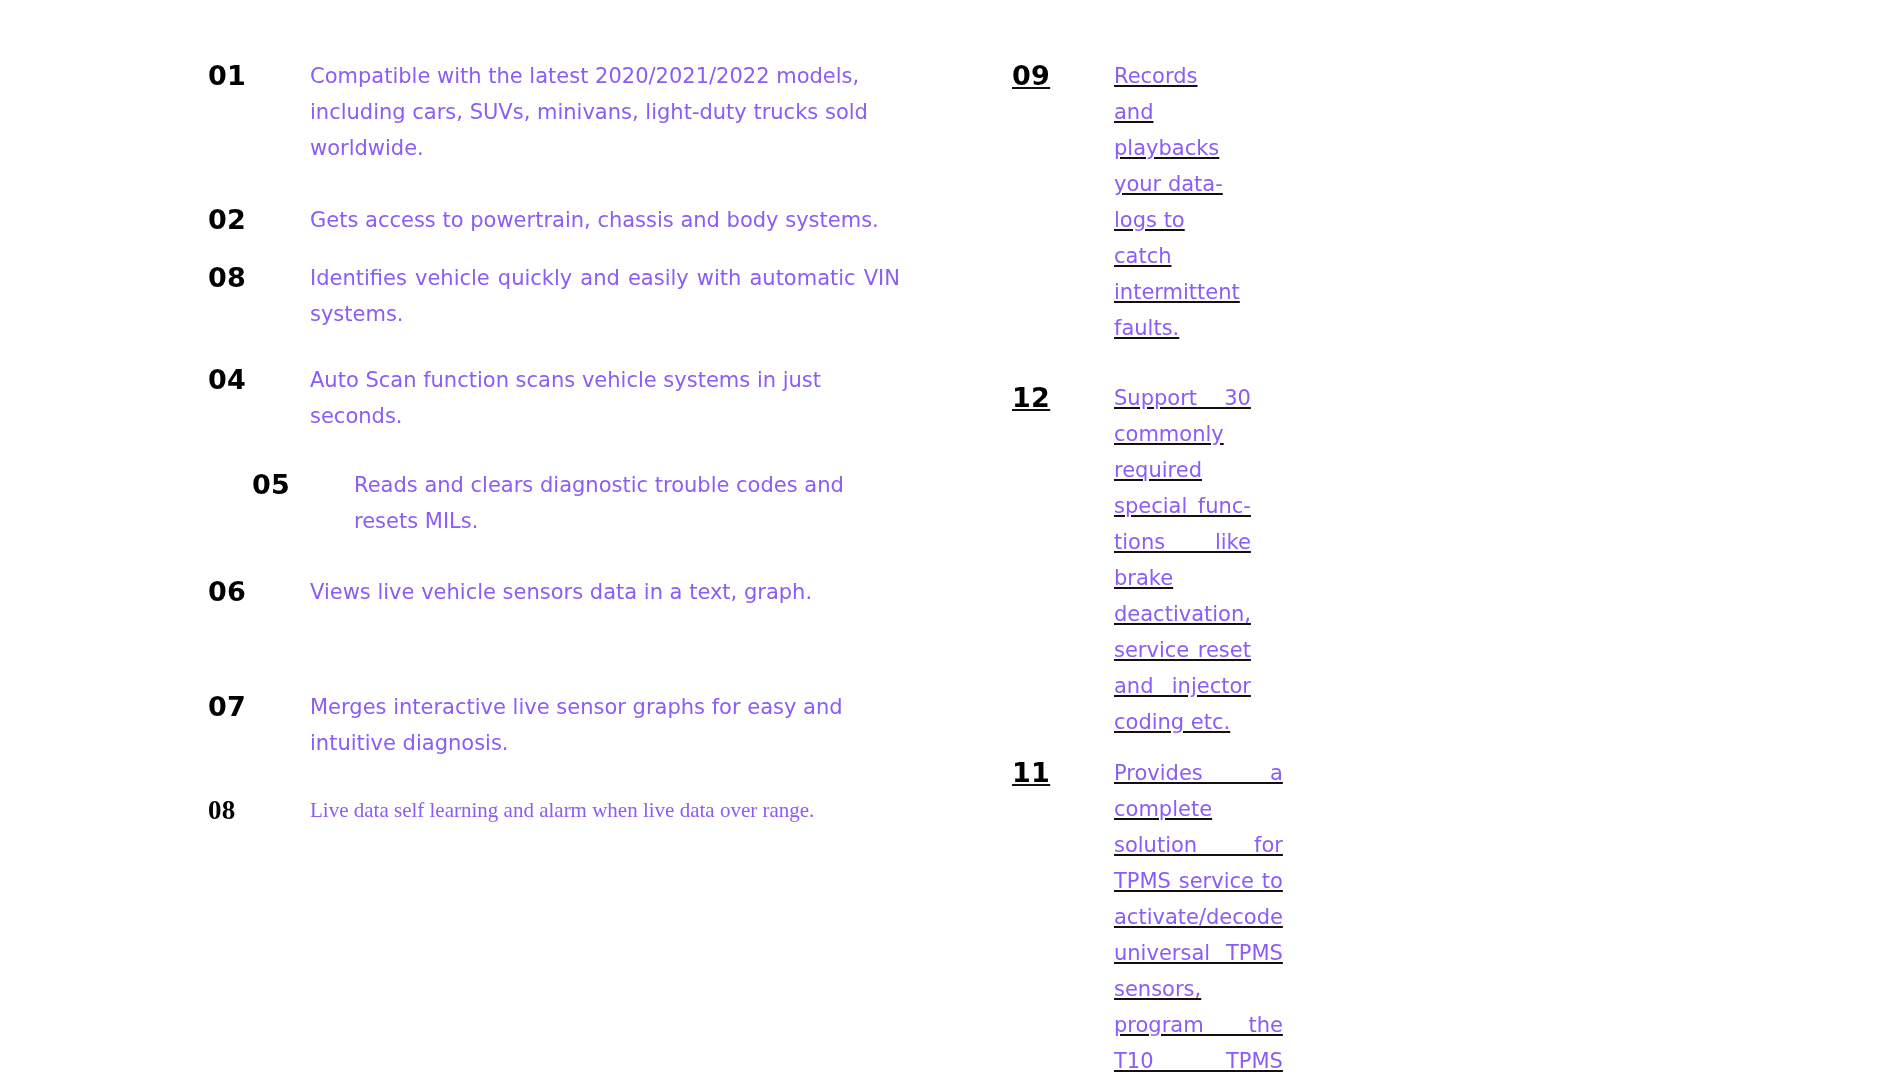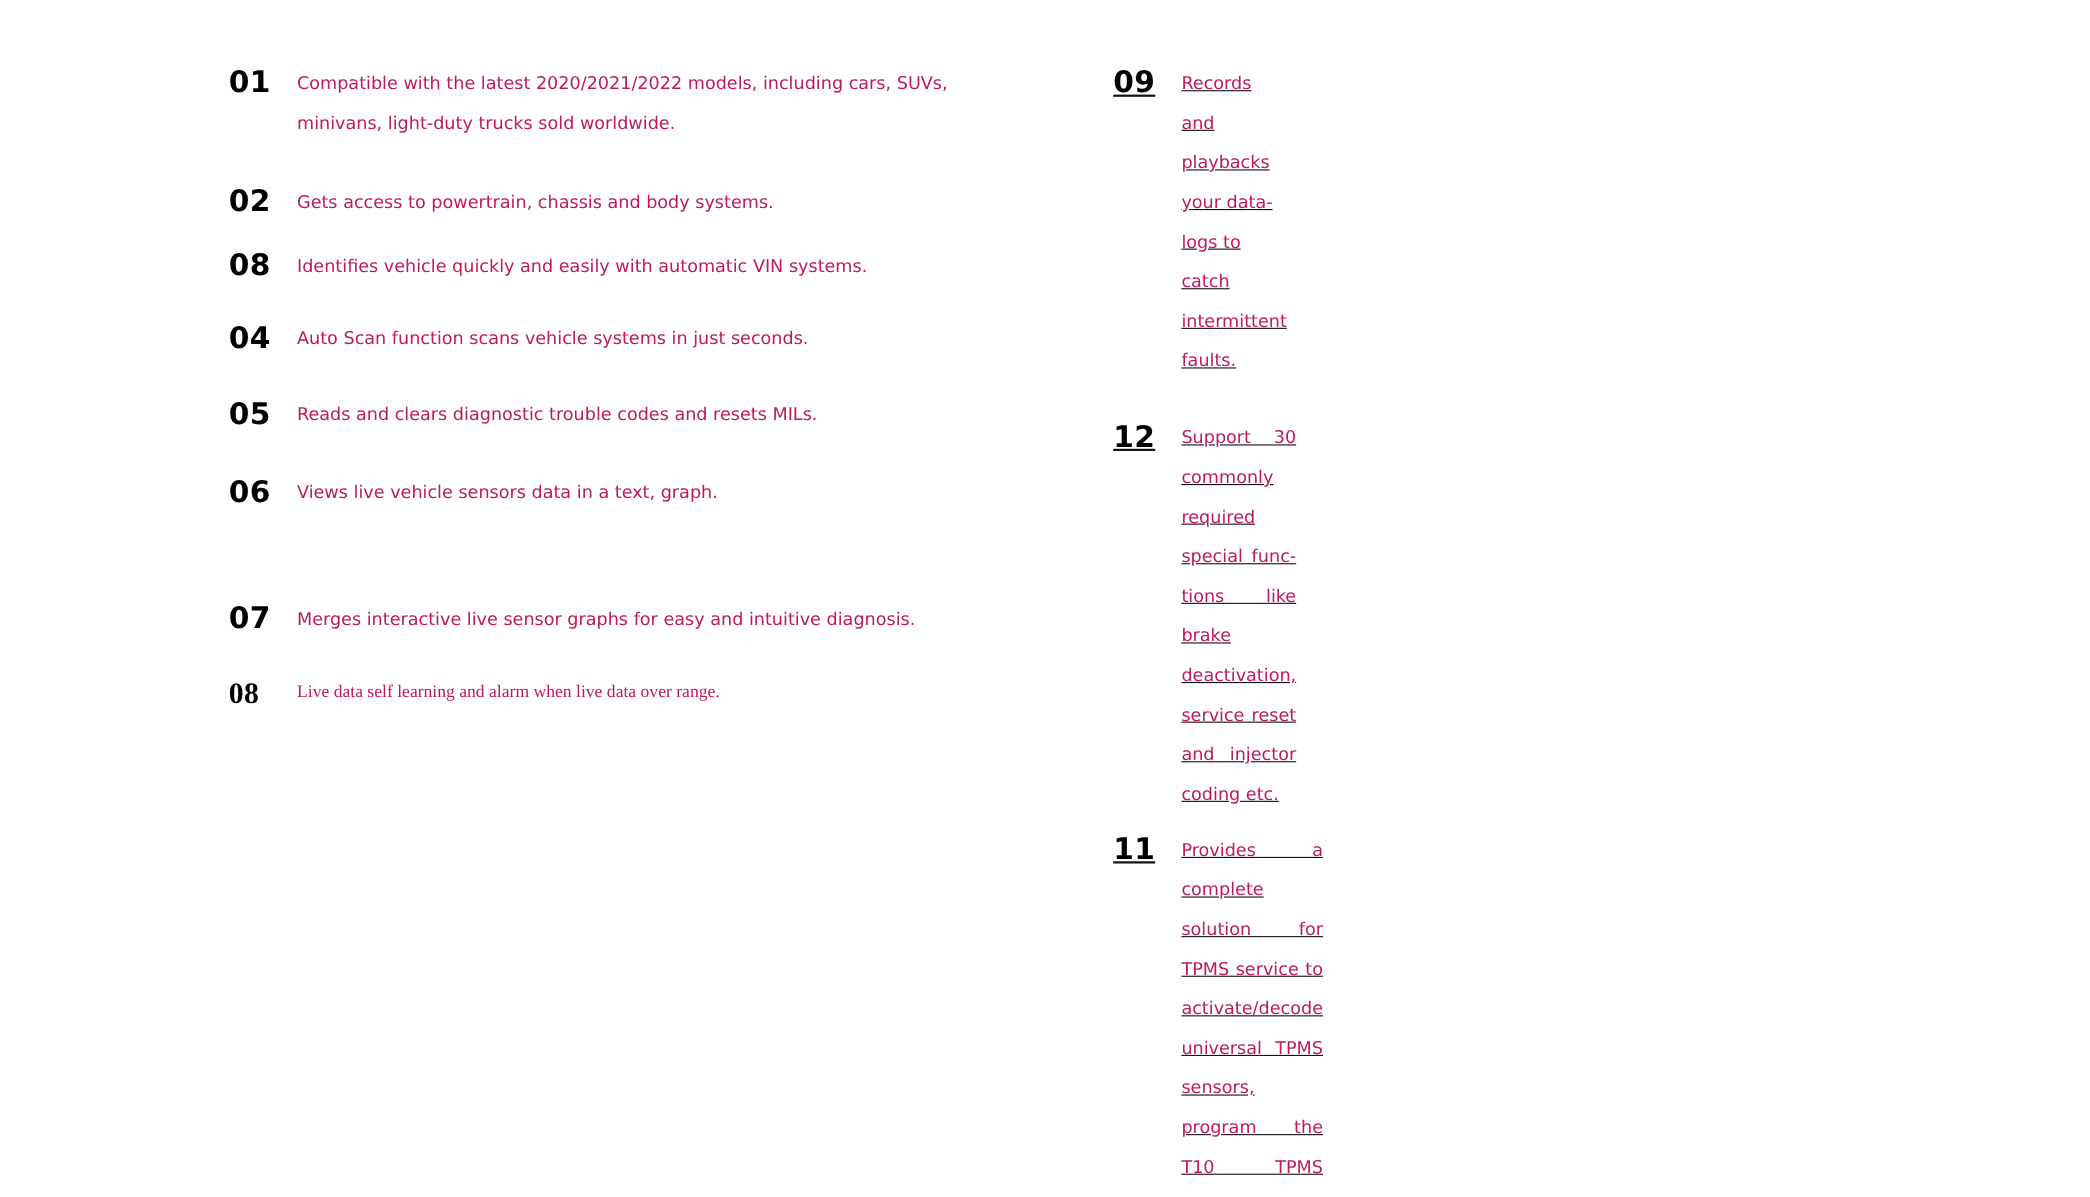--- a/index.html
+++ b/index.html
@@ -39,35 +39,36 @@
   .column-right {
     width: 1000px;
     padding: 58px 0 0 1012px;
     margin-left: -900px;
     text-decoration: underline;
   }
   .feature {
     display: flex;
     flex-direction: row;
     align-items: flex-start;
+    gap: 40px;
   }
   .feature-num {
     flex: 0 0 auto;
     font-size: 27px;
     font-weight: 700;
     line-height: 36px;
     letter-spacing: 0.3px;
     color: #000000;
     min-width: 62px;
   }
   .feature-text {
     flex: 1 1 auto;
-    font-size: 16px;
+    font-size: 21px;
     line-height: 36px;
-    color: #be185d;
+    color: #8b5cf6;
   }
   .just {
     text-align: justify;
     text-justify: inter-word;
   }
   .left .feature-text { width: 585px; }
   .right .feature-text { width: 585px; }
 </style>
 </head>
 <body>
@@ -84,21 +85,21 @@
           <div class="feature-text">Gets access to powertrain, chassis and body systems.</div>
         </div>
         <div class="feature" style="margin-top: 22px;">
           <div class="feature-num">08</div>
           <div class="feature-text just">Identifies vehicle quickly and easily with automatic VIN systems.</div>
         </div>
         <div class="feature" style="margin-top: 30px;">
           <div class="feature-num">04</div>
           <div class="feature-text">Auto Scan function scans vehicle systems in just seconds.</div>
         </div>
-        <div class="feature" style="margin-top: 33px;">
+        <div class="feature" style="margin-top: 33px; margin-left: 44px;">
           <div class="feature-num">05</div>
           <div class="feature-text">Reads and clears diagnostic trouble codes and resets MILs.</div>
         </div>
         <div class="feature" style="margin-top: 35px;">
           <div class="feature-num">06</div>
           <div class="feature-text">Views live vehicle sensors data in a text, graph.</div>
         </div>
         <div class="feature" style="margin-top: 79px; justify-content: center;">
           <div class="feature-num">07</div>
           <div class="feature-text">Merges interactive live sensor graphs for easy and intuitive diagnosis.</div>

